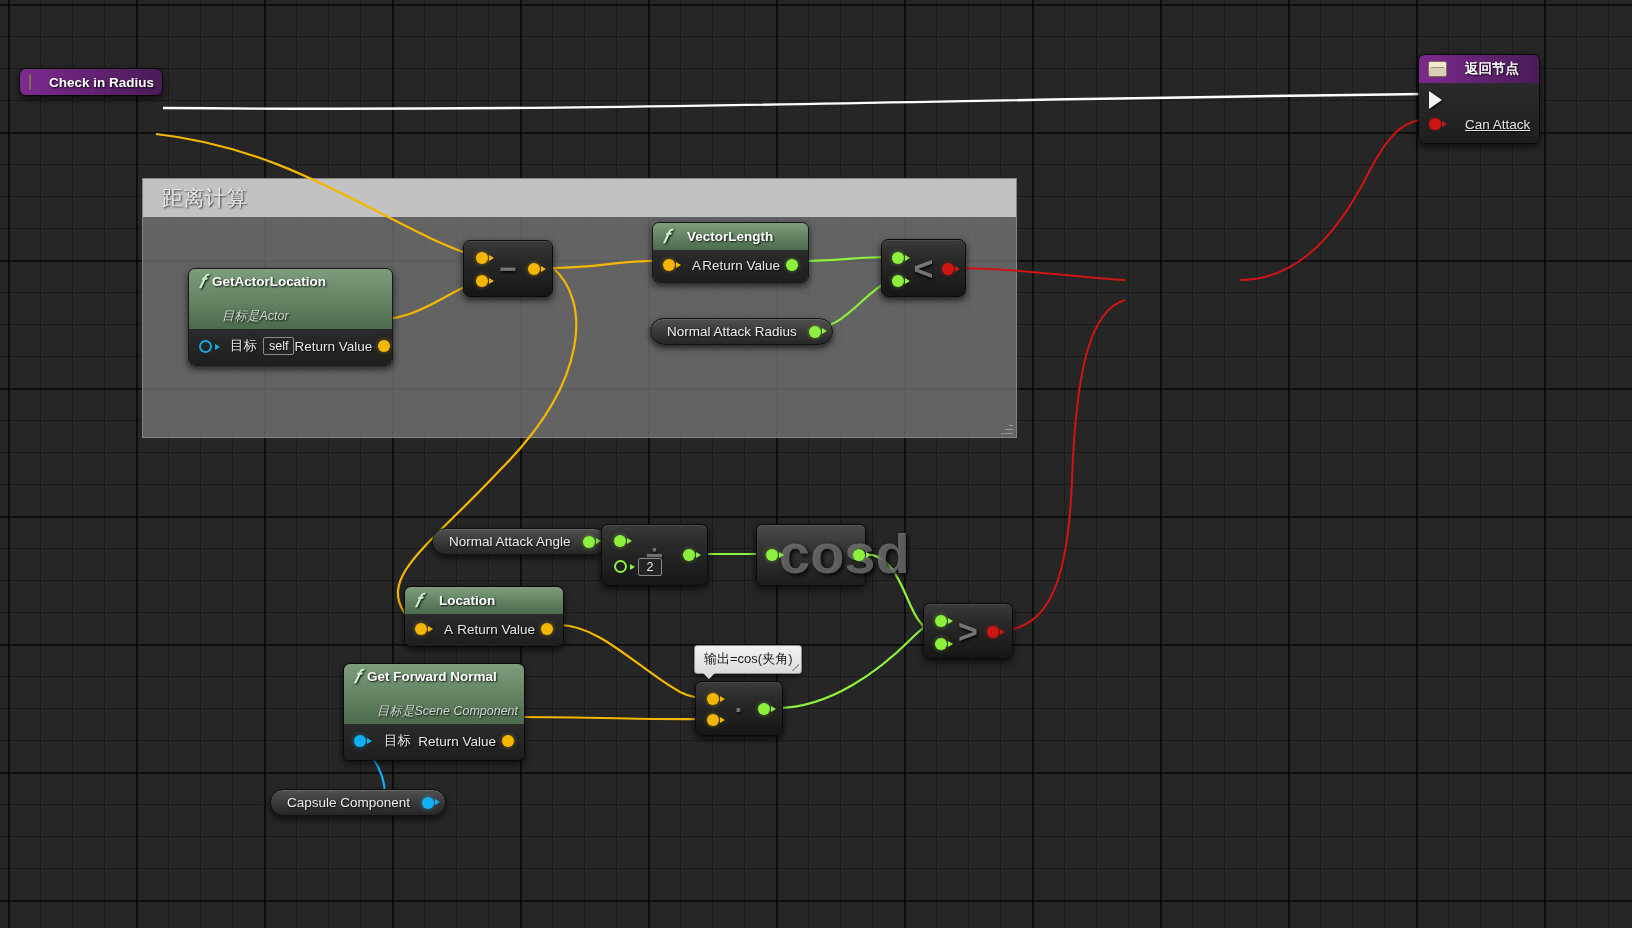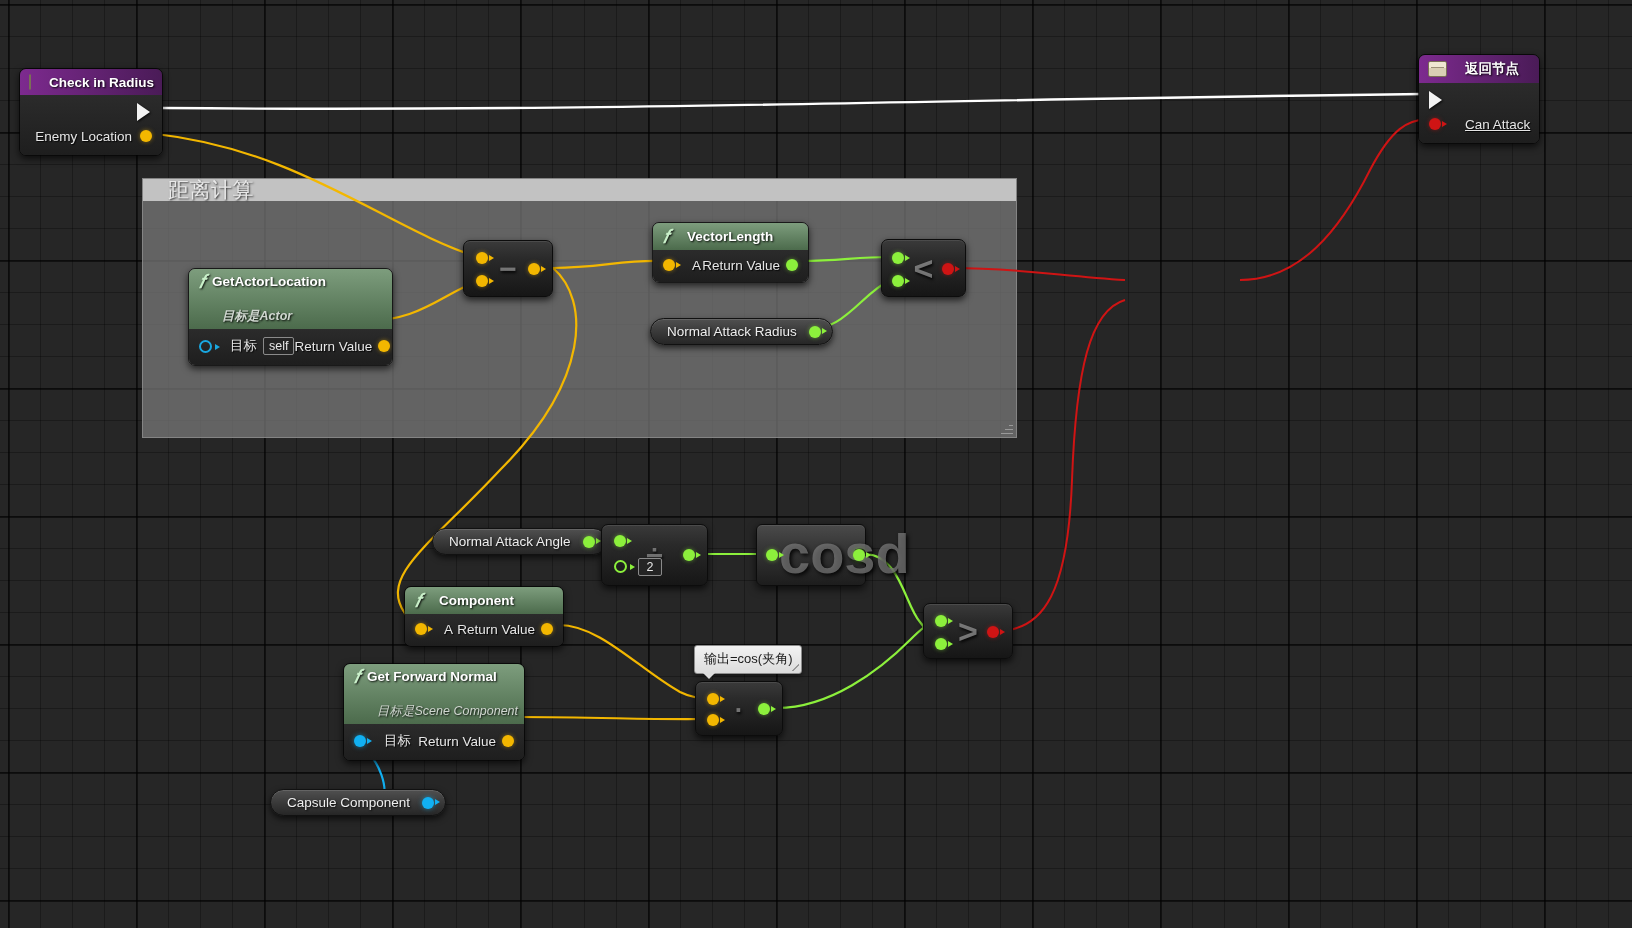--- a/index.html
+++ b/index.html
@@ -24,24 +24,24 @@
 
   
   .comment {
     position: absolute;
     background: rgba(123,123,123,0.72);
     border: 1px solid rgba(160,160,160,0.55);
     z-index: 1;
     box-sizing: border-box;
   }
   .comment .cbar {
-    height: 22px;
+    height: 38px;
     background: #c2c2c2;
     display: flex; align-items: center;
-    padding-left: 25px;
+    padding-left: 19px;
     box-sizing: border-box;
   }
   .comment .ctitle {
     font-size: 21px;
     color: #e9e9e9;
     text-shadow: 1px 1px 2px rgba(0,0,0,0.75);
     letter-spacing: .5px;
   }
   .comment .grip {
     position:absolute; right:3px; bottom:3px;
@@ -320,29 +320,20 @@
     <path d="M777,708 C830,708 880,670 910,640 C920,630 930,622 936,620" stroke="#8cf03c" stroke-width="2.2" fill="none"></path>
 
     <path d="M381,803 C390,790 380,760 360,745 C350,737 345,730 349,718" stroke="#11b0f2" stroke-width="2.2" fill="none"></path>
   </svg>
 
   <div class="node" style="left:19px; top:68px; width:144px;">
     <div class="head ev-head">
       <span class="book"></span>
       <span class="ttl">Check in Radius</span>
     </div>
-    <div class="body">
-      <div class="row" style="justify-content:flex-end; padding-right:12px;">
-        <span class="exec"></span>
-      </div>
-      <div class="row" style="justify-content:flex-end;">
-        <span class="plabel">Enemy Location</span>
-        <span class="pin p-vec" style="margin-left:8px;"></span>
-      </div>
-    </div>
   </div>
 
   <div class="node" style="left:1418px; top:54px; width:122px;">
     <div class="head ev-head">
       <span class="book"></span>
       <span class="ttl">返回节点</span>
     </div>
     <div class="body">
       <div class="row" style="justify-content:flex-start; padding-left:10px;">
         <span class="exec"></span>
@@ -353,21 +344,21 @@
       </div>
     </div>
   </div>
 
   <div class="node" style="left:188px; top:268px; width:205px;">
     <div class="head fn-head" style="flex-direction:column; align-items:flex-start; padding:3px 10px 4px 10px;">
       <div style="display:flex; align-items:center; gap:7px;">
         <span class="ficon">𝑓</span>
         <span class="ttl">GetActorLocation</span>
       </div>
-      <span class="sub" style="margin-left:23px;font-weight:bold;">目标是Actor</span>
+      <span class="sub" style="margin-left:23px;">目标是Actor</span>
     </div>
     <div class="body">
       <div class="row">
         <span class="pin-in">
           <span class="p-obj-ring"></span>
           <span class="plabel" style="margin-left:12px;">目标</span>
           <span class="valuebox">self</span>
         </span>
         <span class="pin-out">
           <span class="plabel">Return Value</span>
@@ -431,21 +422,21 @@
 
   <div class="cosd" style="left:756px; top:524px; width:110px; height:62px;">
     <span class="cglyph">cosd</span>
     <span class="pin p-float arrow" style="position:absolute; left:9px; top:24px;"></span>
     <span class="pin p-float arrow" style="position:absolute; left:96px; top:24px;"></span>
   </div>
 
   <div class="node" style="left:404px; top:586px; width:160px;">
     <div class="head fn-head" style="padding:4px 10px;">
       <span class="ficon">𝑓</span>
-      <span class="ttl">Component</span>
+      <span class="ttl">Location</span>
     </div>
     <div class="body" style="padding:3px 0 5px 0;">
       <div class="row">
         <span class="pin-in">
           <span class="pin p-vec arrow"></span>
           <span class="plabel" style="margin-left:11px;">A</span>
         </span>
         <span class="pin-out">
           <span class="plabel">Return Value</span>
           <span class="pin p-vec"></span>

